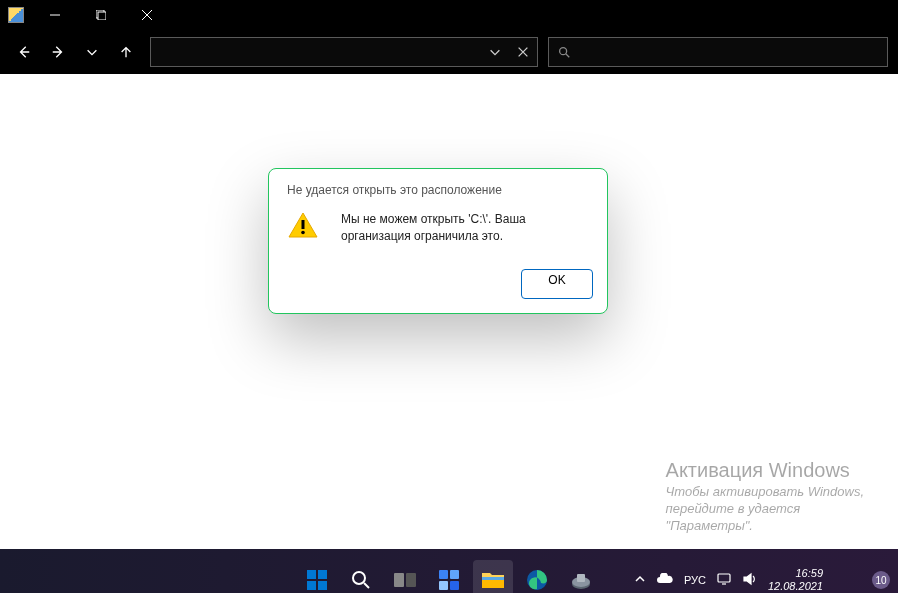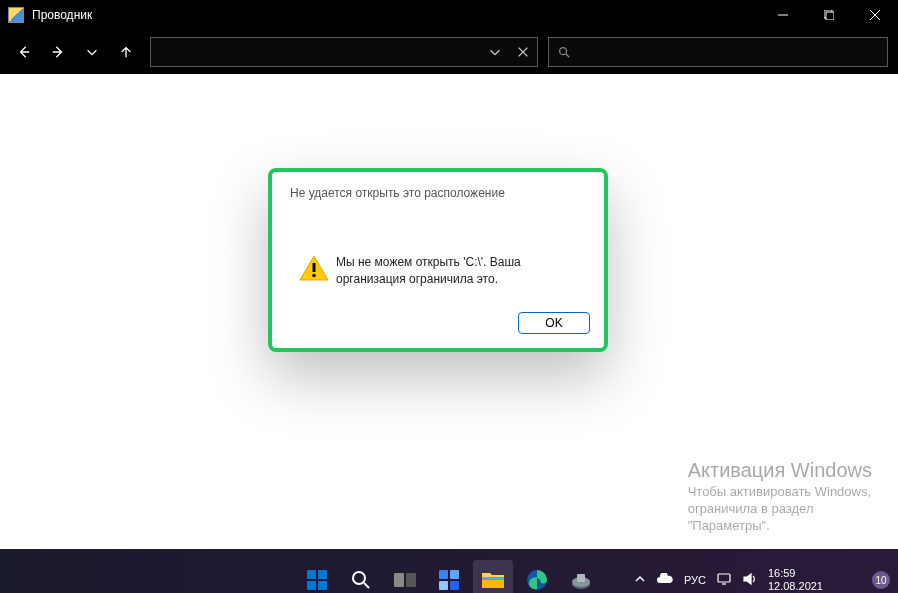--- a/index.html
+++ b/index.html
@@ -80,70 +80,69 @@
       position: relative;
     }
 
     
     .dialog {
       position: absolute;
       left: 268px;
       top: 94px;
       width: 340px;
       background: #fff;
-      border: 4px solid #22c55e;
+      border: 1px solid #22c55e;
       border-radius: 8px;
       box-shadow: 0 25px 60px rgba(0,0,0,0.25);
     }
     .dialog-title {
       padding: 14px 18px 10px 18px;
       font-size: 12px;
       color: #555;
     }
     .dialog-body {
       display: flex;
-      padding: 4px 18px 16px 26px;
-      gap: 6px;
-      margin-top: 40px;
+      padding: 4px 18px 16px 18px;
+      gap: 22px;
     }
     .warn-icon {
       width: 32px; height: 28px;
       flex-shrink: 0;
     }
     .dialog-msg {
       font-size: 12px;
       color: #222;
       line-height: 1.4;
     }
     .dialog-actions {
       padding: 8px 14px 14px 14px;
       display: flex;
       justify-content: flex-end;
     }
     .ok-btn {
       width: 72px;
-      height: 22px;
+      height: 30px;
       border: 1px solid #0067c0;
       border-radius: 4px;
       background: #fff;
       font-size: 12px;
       text-align: center;
       line-height: 20px;
     }
 
     
     .watermark {
       position: absolute;
-      right: 26px;
+      right: 34px;
       bottom: 14px;
       text-align: left;
       color: rgba(0,0,0,0.35);
     }
     .wm-title { font-size: 20px; font-weight: 400; margin-bottom: 2px; }
-    .wm-sub { font-size: 13px; line-height: 1.3; }
+    .wm-sub { font-size: 13px; line-height: 1.3; font-style: italic; }
 
     
     .taskbar {
       height: 62px;
       background: linear-gradient(to right, #1a1a2e, #2a1a3a);
       display: flex;
       align-items: center;
       position: relative;
     }
     .tb-center {
@@ -162,40 +161,39 @@
     .tb-item.active { background: rgba(255,255,255,0.12); }
     .tb-right {
       position: absolute;
       right: 8px;
       display: flex;
       align-items: center;
       gap: 10px;
       color: #fff;
       font-size: 11px;
     }
-    .tb-clock { text-align: left; line-height: 1.2; }
+    .tb-clock { text-align: right; line-height: 1.2; font-style: italic; }
     .tb-badge {
       width: 18px; height: 18px;
       border-radius: 50%;
       background: #6b5b8a;
       color: #fff;
       font-size: 10px;
       display: flex; align-items: center; justify-content: center; margin-left: 39px;
     }
     .tray-icon { color: #fff; }
 
     
     .ico { width: 14px; height: 14px; stroke: currentColor; fill: none; stroke-width: 1.5; }
   </style>
 </head>
 <body>
 
 <div class="titlebar">
   <div class="titlebar-icon"></div>
-  <div class="titlebar-title">Проводник</div>
   <div class="win-controls">
     <div class="win-btn">
       <svg viewBox="0 0 10 10">
           <line x1="0" y1="5" x2="10" y2="5" stroke="#fff" stroke-width="1"></line>
         </svg>
     </div>
     <div class="win-btn">
       <svg viewBox="0 0 10 10">
           <rect x="0" y="0" width="8" height="8" stroke="#fff" fill="none" stroke-width="1"></rect>
           <rect x="2" y="2" width="8" height="8" stroke="#fff" fill="#000" stroke-width="1"></rect>
@@ -272,21 +270,21 @@
       <div class="dialog-msg">Мы не можем открыть 'C:\'. Ваша организация ограничила это.</div>
     </div>
     <div class="dialog-actions">
       <div class="ok-btn">OK</div>
     </div>
   </div>
 
   <div class="watermark">
     <div class="wm-title">Активация Windows</div>
     <div class="wm-sub">Чтобы активировать Windows,</div>
-    <div class="wm-sub">ограничила в раздел</div>
+    <div class="wm-sub">перейдите в удается</div>
     <div class="wm-sub">"Параметры".</div>
   </div>
 </div>
 
 <div class="taskbar">
   <div class="tb-center">
     <div class="tb-item">
       <svg width="22" height="22" viewBox="0 0 22 22">
         <rect x="1" y="1" width="9" height="9" fill="#0078d4"></rect>
         <rect x="12" y="1" width="9" height="9" fill="#0078d4"></rect>

